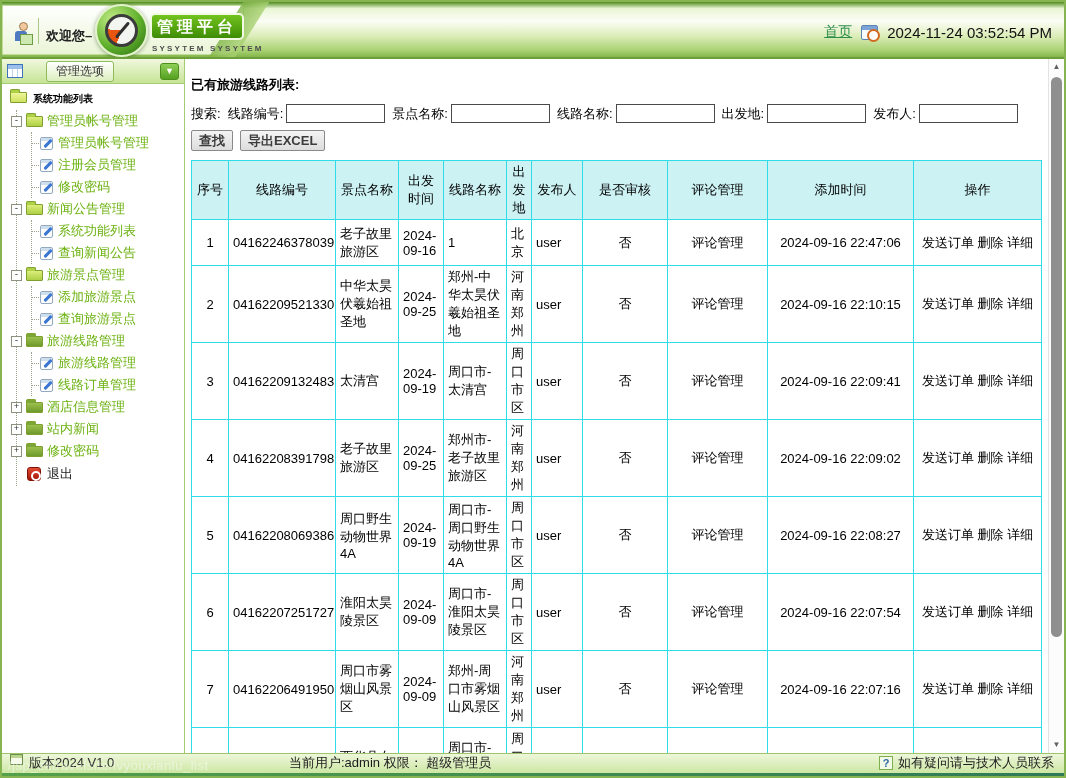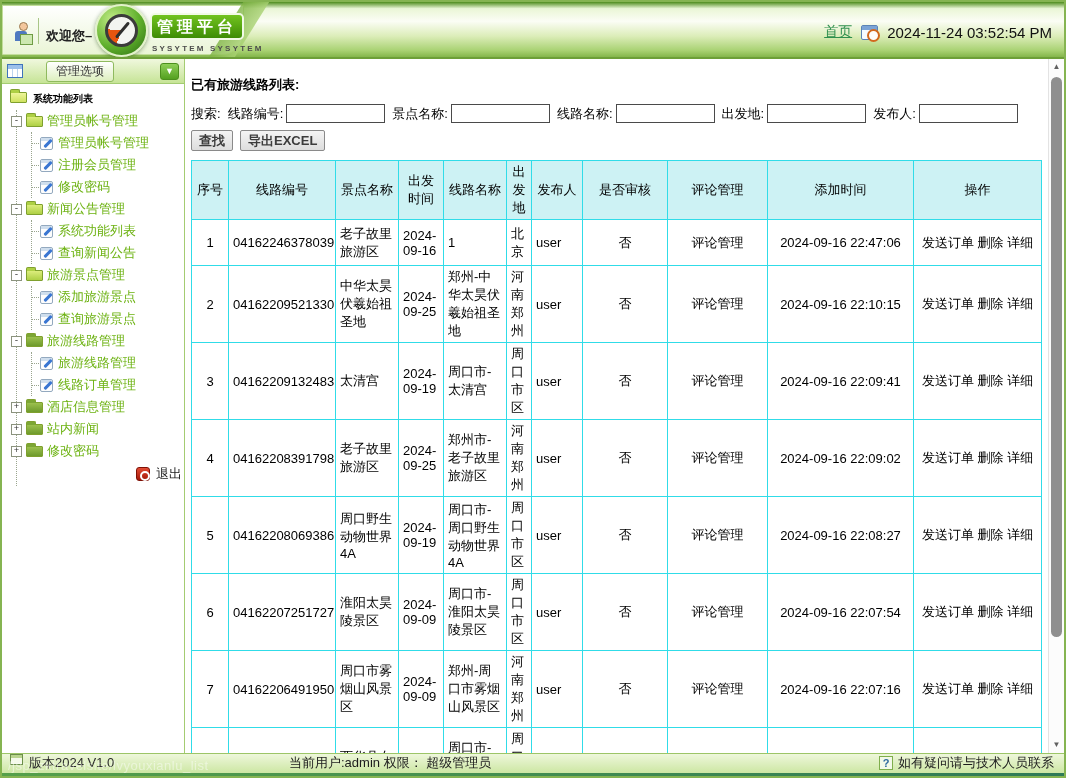--- a/index.html
+++ b/index.html
@@ -70,21 +70,21 @@
   .folder::before { content:""; position:absolute; left:-1px; top:-4px; width:8px; height:3px; background:#aed045; border:1px solid #7fa02e; border-bottom:none; border-radius:2px 2px 0 0; }
   .folder.dark { background:linear-gradient(180deg,#9cc04e,#6e9a2c); }
   .folder.dark::before { background:#7ca635; }
   .folder.root-folder { background:linear-gradient(180deg,#eef59a,#cfe260); }
   .notepad { position:relative; width:13px; height:13px; background:#fdfdfd; border:1px solid #93a9bf; border-radius:2px; }
   .notepad::before { content:""; position:absolute; left:0; right:0; top:0; height:3px; background:#cfdeed; }
   .notepad::after { content:""; position:absolute; left:2px; top:4px; width:10px; height:3px; background:#3a76d2; transform:rotate(-45deg); border-radius:1px; }
   .exit-icon { position:relative; width:14px; height:14px; border-radius:3px; background:linear-gradient(180deg,#e24b33,#a41708); border:1px solid #7e1004; }
   .exit-icon::before { content:""; position:absolute; left:3px; top:3px; width:6px; height:6px; border:2px solid #fff; border-radius:50%; }
   .group-label, .leaf-label { color:#6cb211; }
-  .exit-row { display:flex; align-items:center; gap:6px; height:24px; padding-left:10px; cursor:pointer;justify-content:flex-end; }
+  .exit-row { display:flex; align-items:center; gap:6px; height:24px; padding-left:10px; cursor:pointer; }
   .exit-label { color:#1a1a1a; }
 
   
   .main { flex:1; min-width:0; padding:5px 6px 0 6px; overflow:hidden; position:relative; background:#fff; }
   .list-title { font-size:13px; font-weight:bold; color:#000; margin:12px 0 10px 0; }
   .search-row { display:flex; align-items:center; gap:3px; font-size:13px; color:#000; margin-bottom:7px; white-space:nowrap; }
   .search-row label { margin-left:4px; }
   .search-row input { width:99px; height:19px; border:1px solid #4a4a4a; background:#fff; font-size:12px; padding:0 3px; }
   .btn-row { display:flex; gap:7px; margin-bottom:9px; }
   .btn { font-size:13px; color:#3c3c3c; padding:1px 7px; height:21px; background:linear-gradient(180deg,#f4f4f4,#dddddd);

